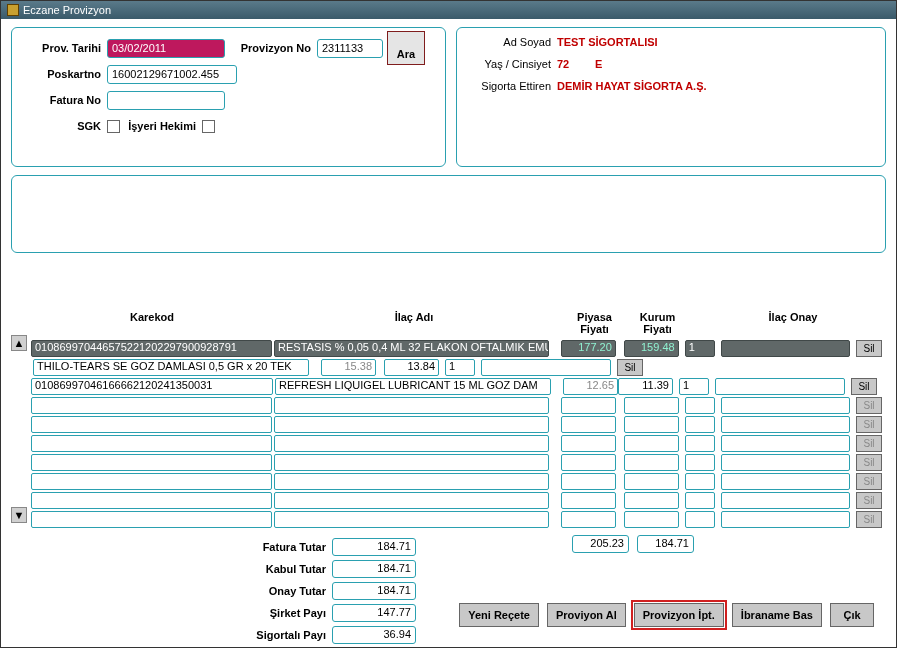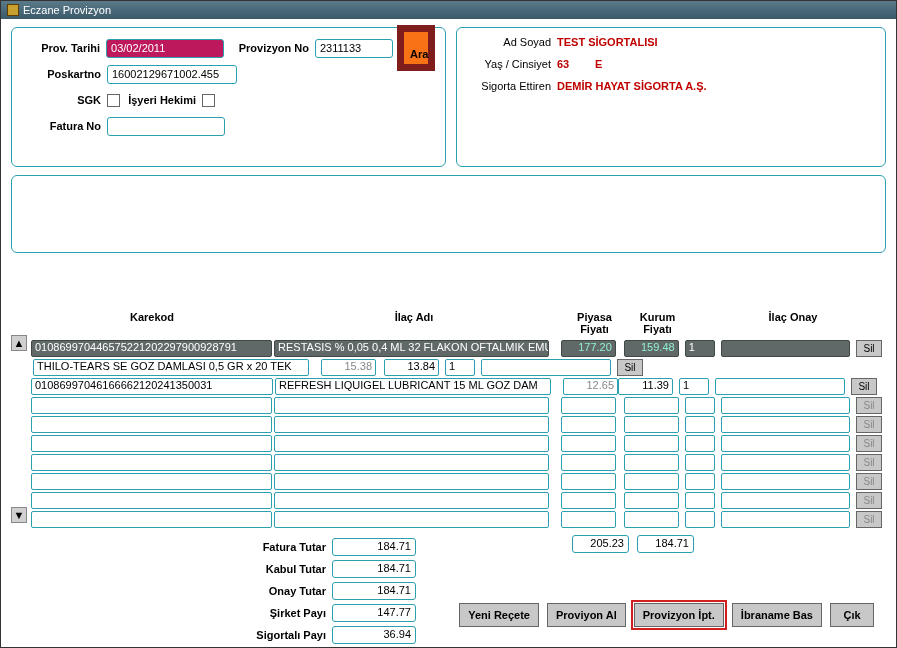--- a/index.html
+++ b/index.html
@@ -11,21 +11,21 @@
 
   .row-top { display:flex; gap:10px; }
   .panel { border:1px solid #2aa0b0; border-radius:6px; padding:8px 10px; background:#fff; }
   .panel-left { width:435px; height:140px; }
   .panel-right { flex:1; height:140px; }
 
   .form-row { display:flex; align-items:center; height:24px; margin-bottom:2px; }
   .form-label { width:85px; text-align:right; padding-right:6px; font-weight:bold; }
   .txt { border:1px solid #2aa0b0; border-radius:3px; height:19px; padding:1px 4px; background:#fff; }
   .txt.sel { background:#be185d; color:#fff; }
-  .btn { background:#f97316; border:7px solid #7f1d1d; height:20px; font-weight:bold; cursor:pointer; padding:16px 6px; }
+  .btn { background:#e5e5e5; border:1px solid #7f1d1d; height:20px; font-weight:bold; cursor:pointer; padding:16px 6px; }
   .chk { width:13px; height:13px; border:1px solid #666; background:#fff; display:inline-block; vertical-align:middle; }
 
   .info-row { display:flex; margin-bottom:10px; }
   .info-label { width:90px; text-align:right; font-weight:normal; padding-right:6px; }
   .info-val { color:#c00000; font-weight:bold; }
 
   .panel-wide { width:100%; height:78px; margin-top:8px; }
 
   .grid-zone { margin-top:58px; position:relative; }
 
@@ -71,47 +71,47 @@
   </div>
 
   <div class="content">
     <div class="row-top">
 
       <div class="panel panel-left">
         <div class="form-row">
           <div class="form-label">Prov. Tarihi</div>
           <input class="txt sel" style="width: 118px;" value="03/02/2011">
           <div class="form-label" style="width:92px">Provizyon No</div>
-          <input class="txt" style="width: 78px;" value="2311133">
+          <input class="txt" style="width: 66px;" value="2311133">
           <button class="btn" style="margin-left:4px;width:38px">Ara</button>
         </div>
         <div class="form-row">
           <div class="form-label">Poskartno</div>
           <input class="txt" style="width: 130px;" value="16002129671002.455">
+        </div>
+        <div class="form-row">
+          <div class="form-label">Fatura No</div>
+          <input class="txt" style="width: 118px;" value="">
         </div>
         <div class="form-row">
           <div class="form-label">SGK</div>
           <span class="chk"></span>
           <div style="width:82px;text-align:right;font-weight:bold;padding-right:6px">İşyeri Hekimi</div>
           <span class="chk"></span>
         </div>
-        <div class="form-row">
-          <div class="form-label">Fatura No</div>
-          <input class="txt" style="width: 118px;" value="">
-        </div>
       </div>
 
       <div class="panel panel-right">
         <div class="info-row">
           <div class="info-label">Ad Soyad</div>
           <div class="info-val">TEST SİGORTALISI</div>
         </div>
         <div class="info-row">
           <div class="info-label">Yaş / Cinsiyet</div>
-          <div class="info-val" style="width:38px">63</div>
+          <div class="info-val" style="width:38px">72</div>
           <div class="info-val">E</div>
         </div>
         <div class="info-row">
           <div class="info-label">Sigorta Ettiren</div>
           <div class="info-val">DEMİR HAYAT SİGORTA A.Ş.</div>
         </div>
       </div>
     </div>
 
     <div class="panel panel-wide"></div>

